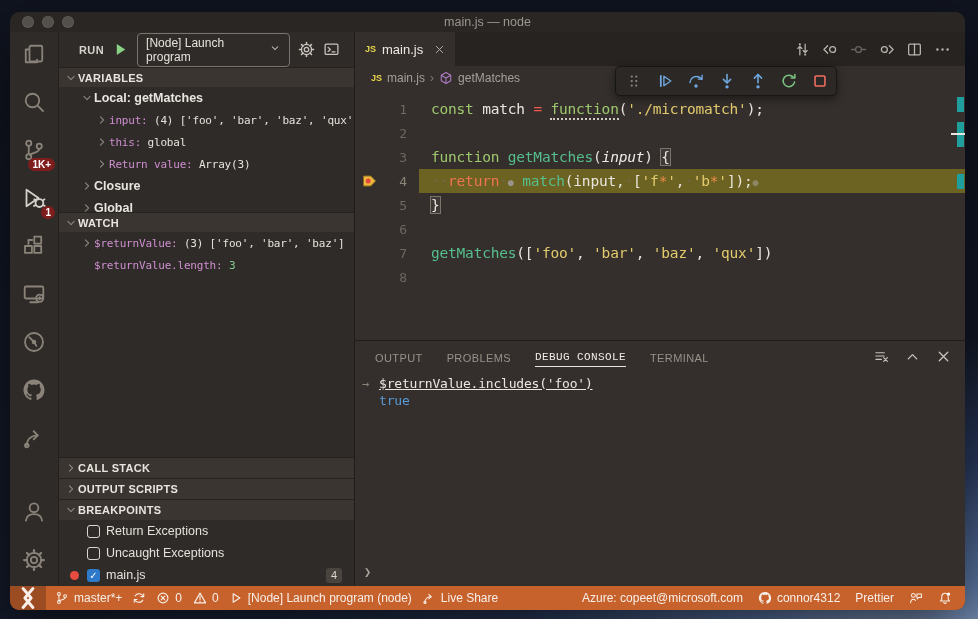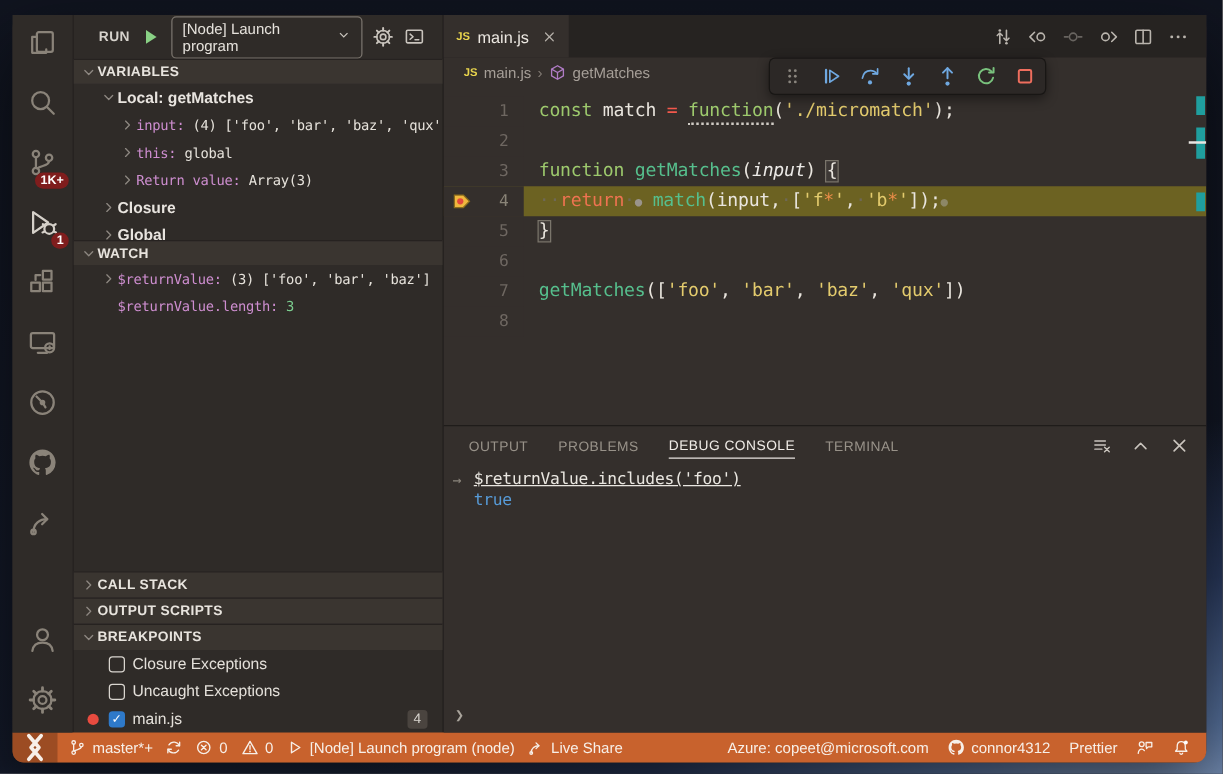--- a/index.html
+++ b/index.html
@@ -102,21 +102,21 @@
   .dbg-toolbar{position:absolute;top:34px;left:260px;width:222px;height:30px;background:#2c2826;
     border:1px solid rgba(0,0,0,.45);border-radius:5px;box-shadow:0 3px 9px rgba(0,0,0,.45);
     display:flex;align-items:center;gap:13px;padding:0 9px;z-index:5;}
   .dbg-btn{display:flex;cursor:pointer;}
   .dbg-btn svg{width:18px;height:18px;}
   .c-grip{color:#8a857e;} .c-blue{color:#6fa8e0;} .c-green{color:#79c27d;} .c-red{color:#ef6e5e;}
   
   .panel{height:246px;flex:0 0 246px;border-top:1px solid #1f1c1a;display:flex;flex-direction:column;position:relative;}
   .panel-header{height:30px;flex:0 0 30px;display:flex;align-items:center;gap:24px;padding:0 14px 0 20px;}
   .ptab{font-size:11px;letter-spacing:.4px;color:#989289;padding:6px 0 3px;cursor:pointer;}
-  .ptab.active{color:#f0ece7;border-bottom:1.5px solid #e8e4df;}
+  .ptab.active{color:#f0ece7;border-bottom:1.5px solid #e8e4df;font-family:Liberation Mono, monospace;}
   .panel-actions{margin-left:auto;display:flex;gap:16px;color:#c9c4bd;}
   .panel-actions svg{width:15px;height:15px;}
   .console{flex:1;font-family:var(--mono);font-size:13px;padding-top:4px;position:relative;letter-spacing:-.2px;}
   .crow{display:flex;min-height:17px;align-items:center;}
   .cprompt{width:24px;flex:0 0 24px;padding-left:7px;color:#8a847b;font-size:12px;}
   .cexpr{color:#eae7e1;text-decoration:underline;}
   .cresult{color:#579bd8;padding-left:24px;}
   .console-input{position:absolute;left:9px;bottom:7px;color:#a9a49c;font-size:12px;}
   
   .statusbar{height:24px;flex:0 0 24px;background:#c8622d;border-radius:0 0 9px 9px;display:flex;align-items:center;
@@ -128,20 +128,28 @@
   .sb-item{display:flex;align-items:center;gap:5px;cursor:pointer;white-space:nowrap;}
   .sb-item svg{width:14px;height:14px;}
   .pair-gap{margin-left:6px;}
 </style>
 </head>
 <body>
 
 <div class="desktop">
   <div class="window">
 
+    <div class="titlebar">
+      <div class="lights">
+        <div class="light"></div>
+        <div class="light"></div>
+        <div class="light"></div>
+      </div>
+      <div class="wtitle">main.js — node</div>
+    </div>
 
     <div class="body-row">
       <div class="activitybar" id="activitybar">
           <div class="ab-item">
             <span><svg viewBox="0 0 16 16" fill="none" stroke="currentColor" stroke-width="1.2" stroke-linecap="round" stroke-linejoin="round">
                 <rect x="5" y="2.5" width="8.5" height="10.5" rx="1"></rect>
                 <path d="M4.5 5H2.5v8.5H10v-1.8"></path>
               </svg></span>
           </div>
           <div class="ab-item">
@@ -358,21 +366,21 @@
               <span class="tw">
                 <svg viewBox="0 0 16 16" fill="none" stroke="currentColor" stroke-width="1.2" stroke-linecap="round" stroke-linejoin="round">
                   <path d="M3 5.5l5 5 5-5" stroke-width="1.7"></path>
                 </svg>
               </span>
               <span>BREAKPOINTS</span>
             </div>
             <div class="bp-row">
               <span class="dot-slot"></span>
               <span class="cb"></span>
-              <span>Closure Exceptions</span>
+              <span>Return Exceptions</span>
             </div>
             <div class="bp-row">
               <span class="dot-slot"></span>
               <span class="cb"></span>
               <span>Uncaught Exceptions</span>
             </div>
             <div class="bp-row">
               <span class="dot-slot">
                 <span class="red-dot"></span>
               </span>

